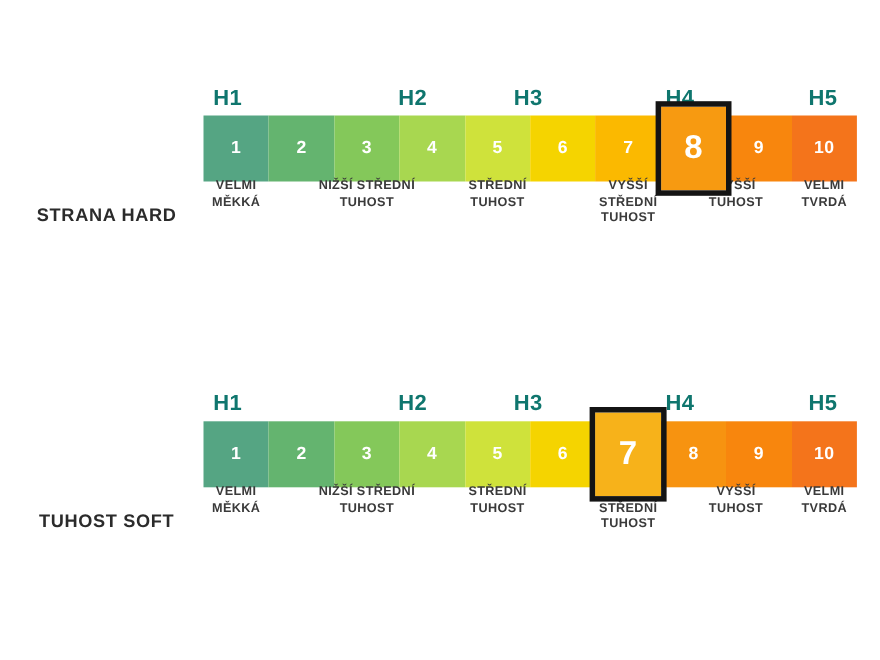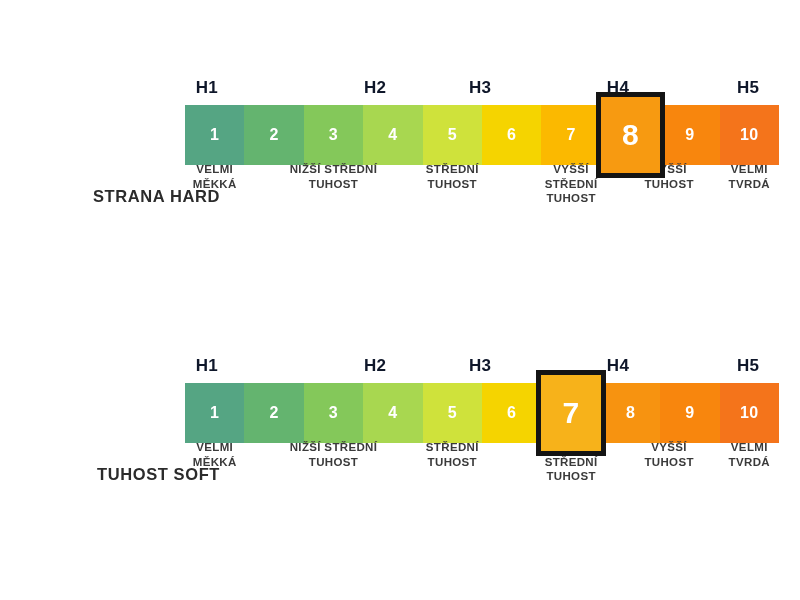--- a/index.html
+++ b/index.html
@@ -24,46 +24,45 @@
     width: 800px;
   }
   #scale-hard { top: 70px; }
   #scale-soft { top: 348px; }
 
   .row-title {
     position: absolute;
     left: 18px;
     top: 118px;
     width: 158px;
-    text-align: right;
+    text-align: center;
     font-size: 16.5px;
     font-weight: bold;
     letter-spacing: 0.6px;
     color: #2b2b2b;
     font-family: "Liberation Sans", sans-serif;
     line-height: 1;
     white-space: nowrap;
-    margin-left: 44px;
   }
 
   
   .h-labels {
     position: absolute;
     left: 185px;
     top: 8px;
     width: 594px;
     height: 22px;
   }
   .h-label {
     position: absolute;
     top: 0;
     transform: translateX(-50%);
-    font-size: 17px;
+    font-size: 20px;
     font-weight: bold;
-    color: #0f172a;
+    color: #0f766e;
     letter-spacing: 0.3px;
     white-space: nowrap;
   }
 
   
   .bar {
     position: absolute;
     left: 185px;
     top: 35px;
     width: 594px;

